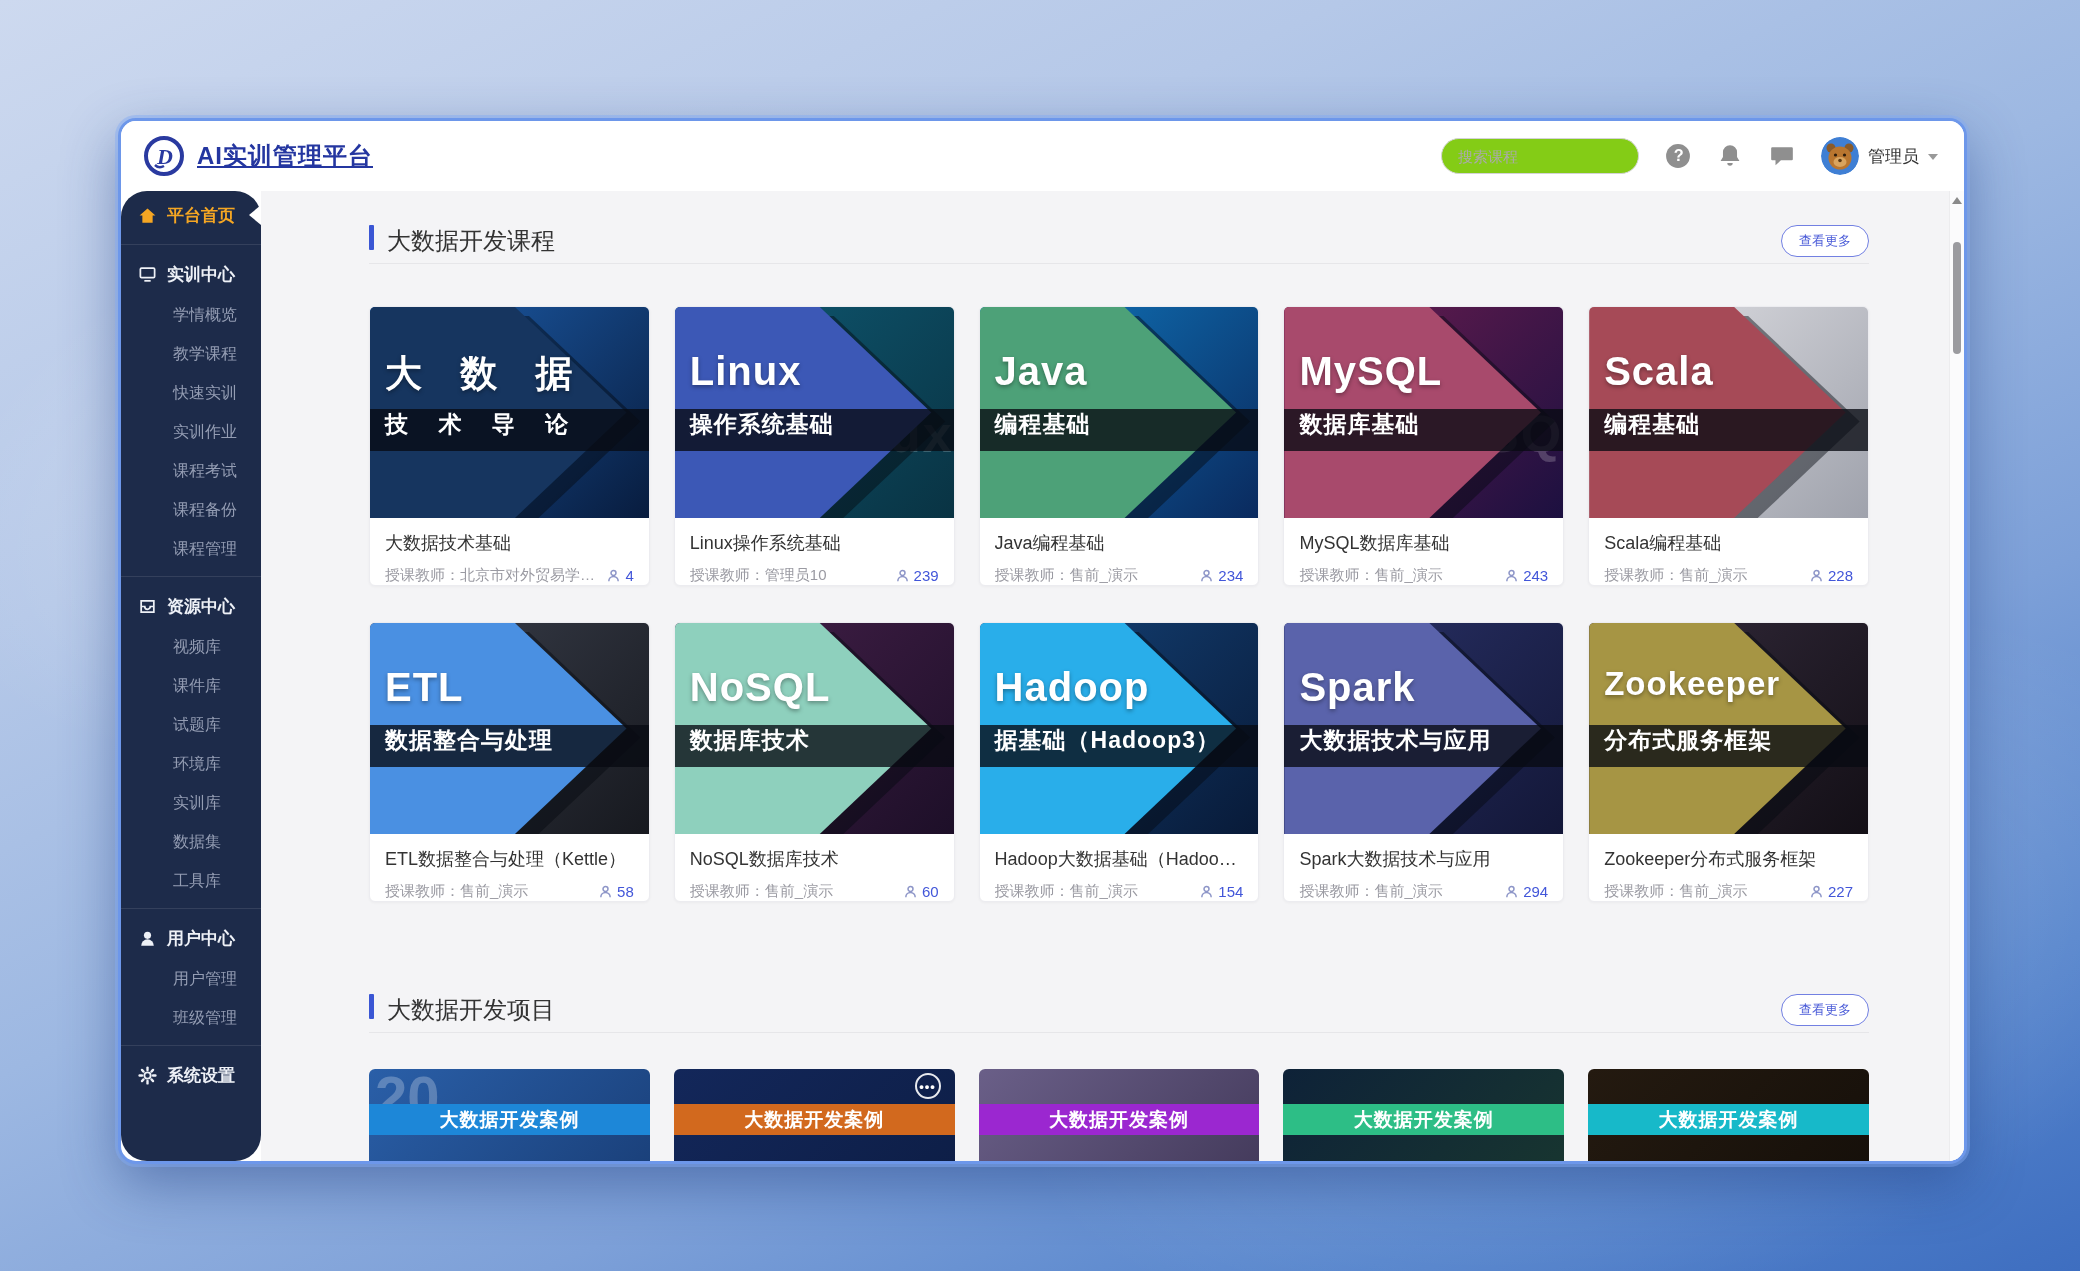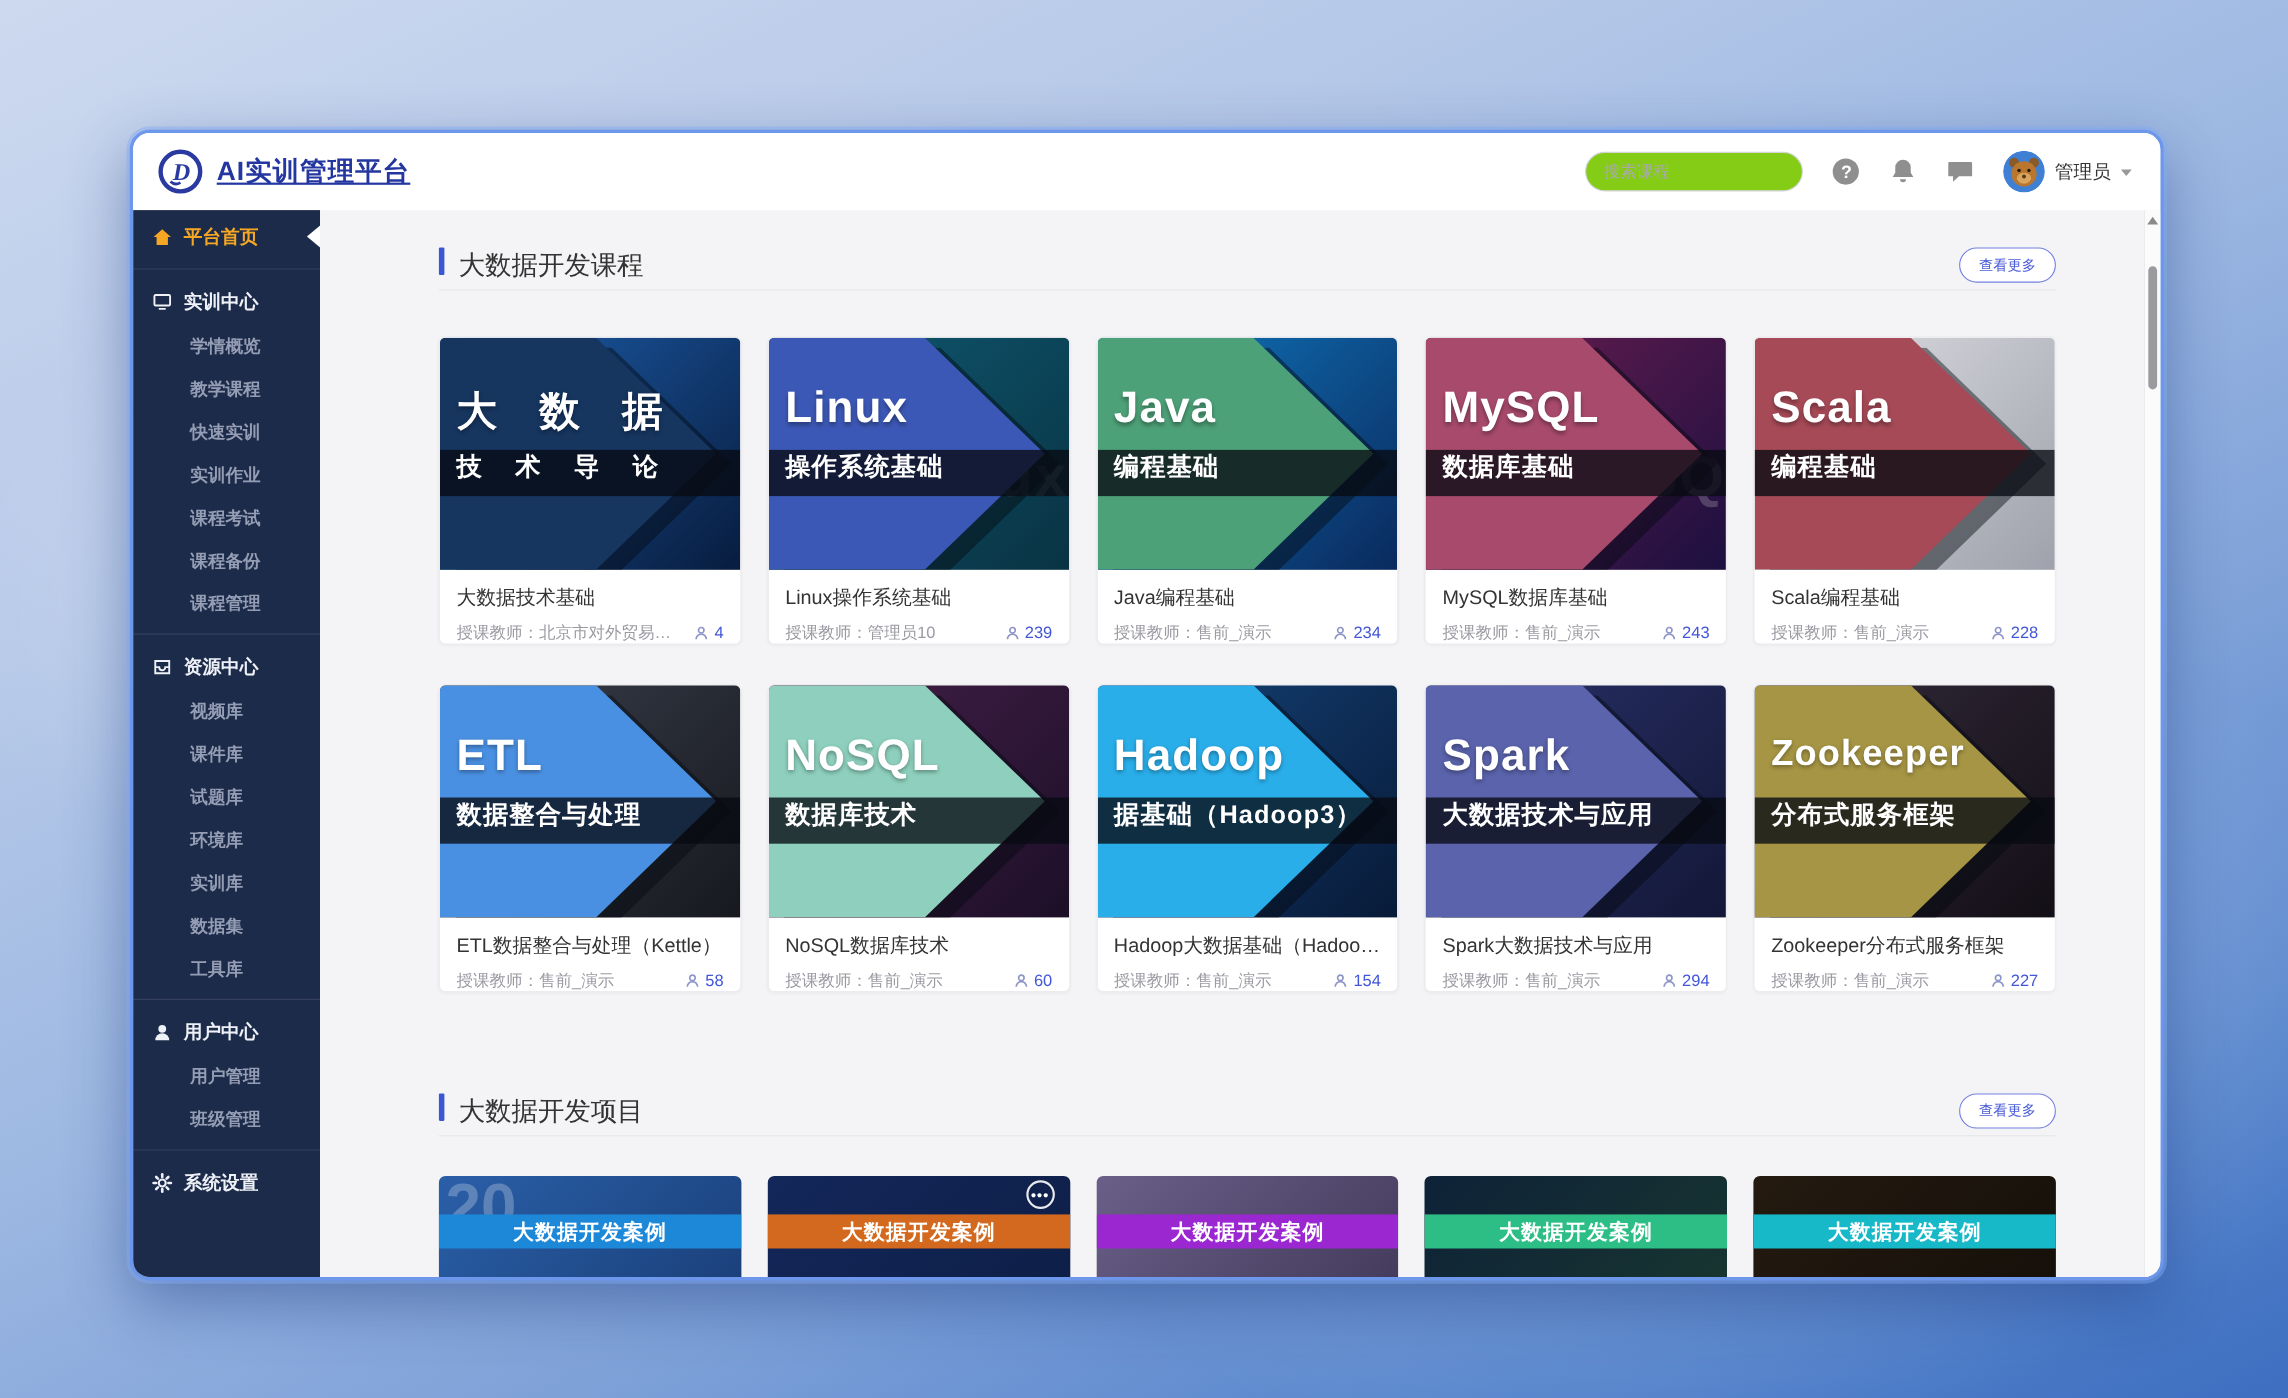--- a/index.html
+++ b/index.html
@@ -40,30 +40,30 @@
   .user-box { display:flex; align-items:center; gap:9px; cursor:pointer; }
   .avatar { width:38px; height:38px; border-radius:50%; overflow:hidden; display:block; }
   .user-name { font-size:17px; color:#333; }
   .caret { width:0; height:0; border-left:5px solid transparent; border-right:5px solid transparent;
     border-top:6px solid #999; margin-top:2px; }
 
   
   .body-row { display:flex; height:calc(100% - 70px); }
 
   
-  .sidebar { width:170px; flex:0 0 auto; background:#1d2b4a; color:#fff; position:relative; padding-top:2px; }
+  .sidebar { width:140px; flex:0 0 auto; background:#1d2b4a; color:#fff; position:relative; padding-top:2px;border-radius:26px; }
   .side-item { height:44px; display:flex; align-items:center; gap:10px; padding-left:17px;
     font-size:17px; font-weight:bold; color:#eef1f7; position:relative; cursor:pointer; }
   .side-item .sicon { width:19px; height:19px; flex:0 0 auto; }
   .side-item.active { color:#f5a623; }
   .side-item.active .notch { position:absolute; right:0; top:50%; transform:translateY(-50%);
     width:0; height:0; border-top:10px solid transparent; border-bottom:10px solid transparent;
     border-right:12px solid #ffffff; }
   .side-sub { height:39px; display:flex; align-items:center; padding-left:52px;
-    font-size:16px; color:#949db3; cursor:pointer;font-weight:bold; }
+    font-size:16px; color:#949db3; cursor:pointer; }
   .side-div { border-top:1px solid rgba(255,255,255,.10); margin:7px 0 7px 0; }
 
   
   .content { flex:1; background:#f4f4f6; height:100%; overflow:hidden;
     padding:34px 95px 0 108px; position:relative; }
   .sec-head { display:flex; align-items:flex-start; height:32px; }
   .sec-bar { width:5px; height:25px; background:#3a56d4; border-radius:1px; }
   .sec-title { font-size:24px; color:#333; margin-left:13px; font-weight:500; }
   .more-btn { margin-left:auto; border:1px solid #7280e2; color:#4a5bd8; background:#fff;
     border-radius:16px; font-size:13px; padding:6px 17px; cursor:pointer; font-family:inherit; }

